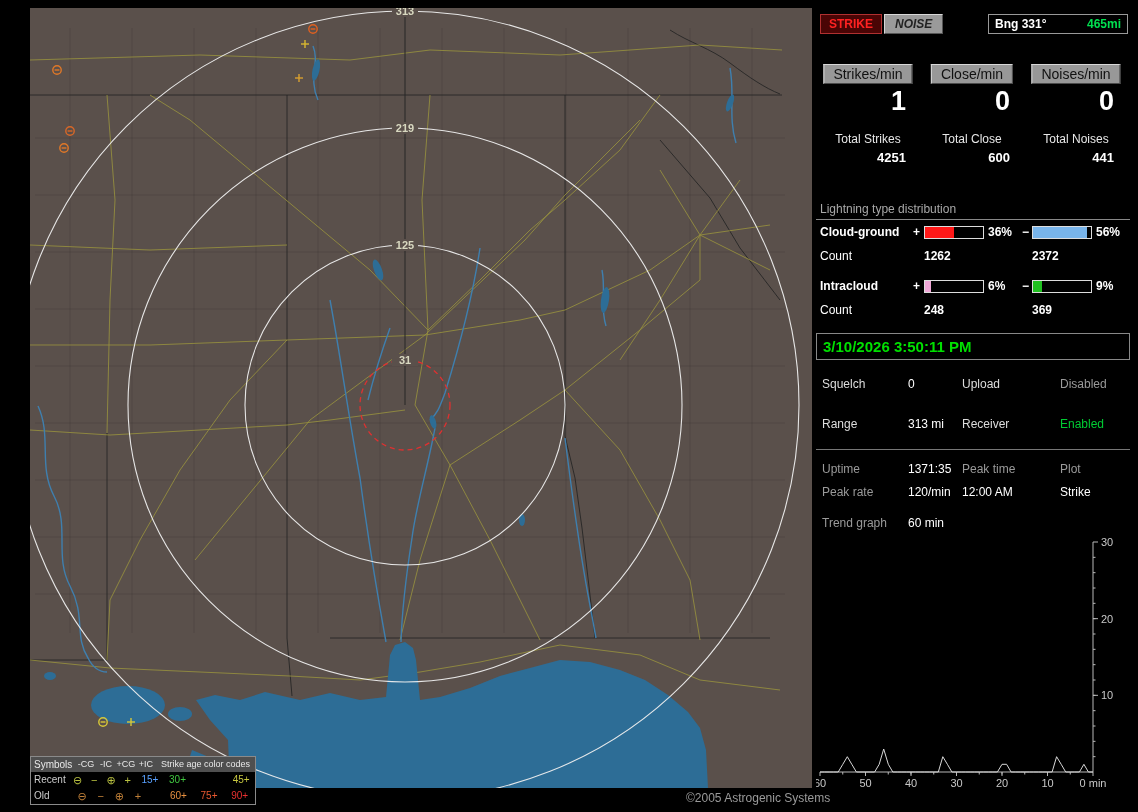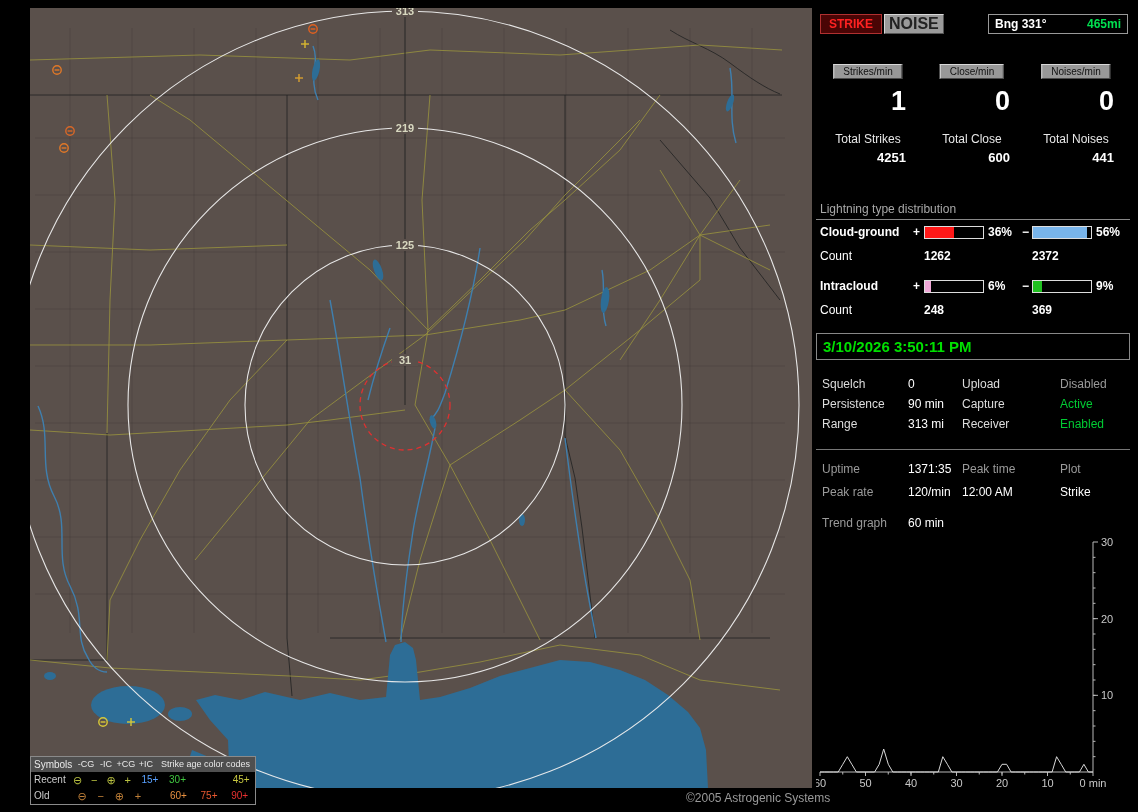--- a/index.html
+++ b/index.html
@@ -27,32 +27,32 @@
   .c-label{width:42px;padding-left:3px;white-space:nowrap;}
   .c-sym{width:20px;text-align:center;font-size:9px;}
   .row .c-sym{font-size:11px;}
   .c-age{width:33px;text-align:center;}
   .c-ages{flex:1;text-align:center;font-size:9px;white-space:nowrap;}
   .copyright{position:absolute;left:686px;top:791px;color:#9a9a9a;font-size:12px;}
   
   .sidebar{position:absolute;left:816px;top:8px;width:314px;height:796px;color:#ddd;font-size:12px;}
   .btn-strike{position:absolute;left:4px;top:6px;height:20px;padding:0 8px;background:#4a0505;
       border:1px solid #b03030;color:#ff2222;font-weight:bold;font-size:12px;font-family:inherit;}
-  .btn-noise{position:absolute;left:68px;top:6px;height:20px;padding:0 4px;background:#9a9a9a;
+  .btn-noise{position:absolute;left:68px;top:6px;height:20px;padding:0 10px;background:#9a9a9a;
       border:1px solid;border-color:#d8d8d8 #555 #555 #d8d8d8;color:#222;font-weight:bold;
-      font-size:16px;font-family:inherit;}
+      font-size:12px;font-family:inherit;font-style:italic;}
   .bearing{position:absolute;left:172px;top:6px;width:140px;height:20px;border:1px solid #999;
       background:#000;display:flex;justify-content:space-between;align-items:center;
       padding:0 6px;box-sizing:border-box;font-weight:bold;font-size:12px;color:#fff;}
   .bearing .rng{color:#00e050;}
   .counters{position:absolute;left:0;top:56px;width:314px;display:flex;}
   .ccol{position:relative;width:104px;height:112px;}
   .cbtn{position:absolute;top:0;left:50%;transform:translateX(-50%);white-space:nowrap;
       background:#989898;border:1px solid;border-color:#d8d8d8 #4a4a4a #4a4a4a #d8d8d8;
-      color:#111;font-size:10px;padding:1px 9px;font-family:inherit;text-align:right;}
+      color:#111;font-size:14px;padding:1px 9px;font-family:inherit;text-align:right;}
   .cval{position:absolute;top:22px;right:14px;font-size:27px;font-weight:bold;color:#fff;}
   .tlabel{position:absolute;top:68px;width:100%;text-align:center;color:#e8e8e8;}
   .tval{position:absolute;top:86px;right:14px;font-weight:bold;color:#fff;font-size:13px;}
   .dist-title{position:absolute;left:4px;top:194px;color:#a8a8a8;}
   .dist-hr{position:absolute;left:0;top:211px;width:314px;border-top:1px solid #888;}
   .drow,.crow,.srow{position:absolute;left:0;width:314px;height:15px;}
   .drow span,.crow span,.srow span{position:absolute;white-space:nowrap;}
   .dname{left:4px;font-weight:bold;color:#fff;}
   .dsign{color:#fff;font-weight:bold;}
   .s1{left:97px;} .s2{left:206px;}
@@ -300,26 +300,20 @@
     </div>
 
     <div class="datebox">3/10/2026 3:50:11 PM</div>
 
     <div class="srow" style="top:369px">
       <span class="s1l">Squelch</span>
       <span class="s1v">0</span>
       <span class="s2l">Upload</span>
       <span class="s2v st-gray">Disabled</span>
     </div>
-    <div class="srow" style="top:389px">
-      <span class="s1l">Persistence</span>
-      <span class="s1v">90 min</span>
-      <span class="s2l">Capture</span>
-      <span class="s2v st-green">Active</span>
-    </div>
     <div class="srow" style="top:409px">
       <span class="s1l">Range</span>
       <span class="s1v">313 mi</span>
       <span class="s2l">Receiver</span>
       <span class="s2v st-green">Enabled</span>
     </div>
 
     <div class="sdiv"></div>
 
     <div class="srow" style="top:454px">

